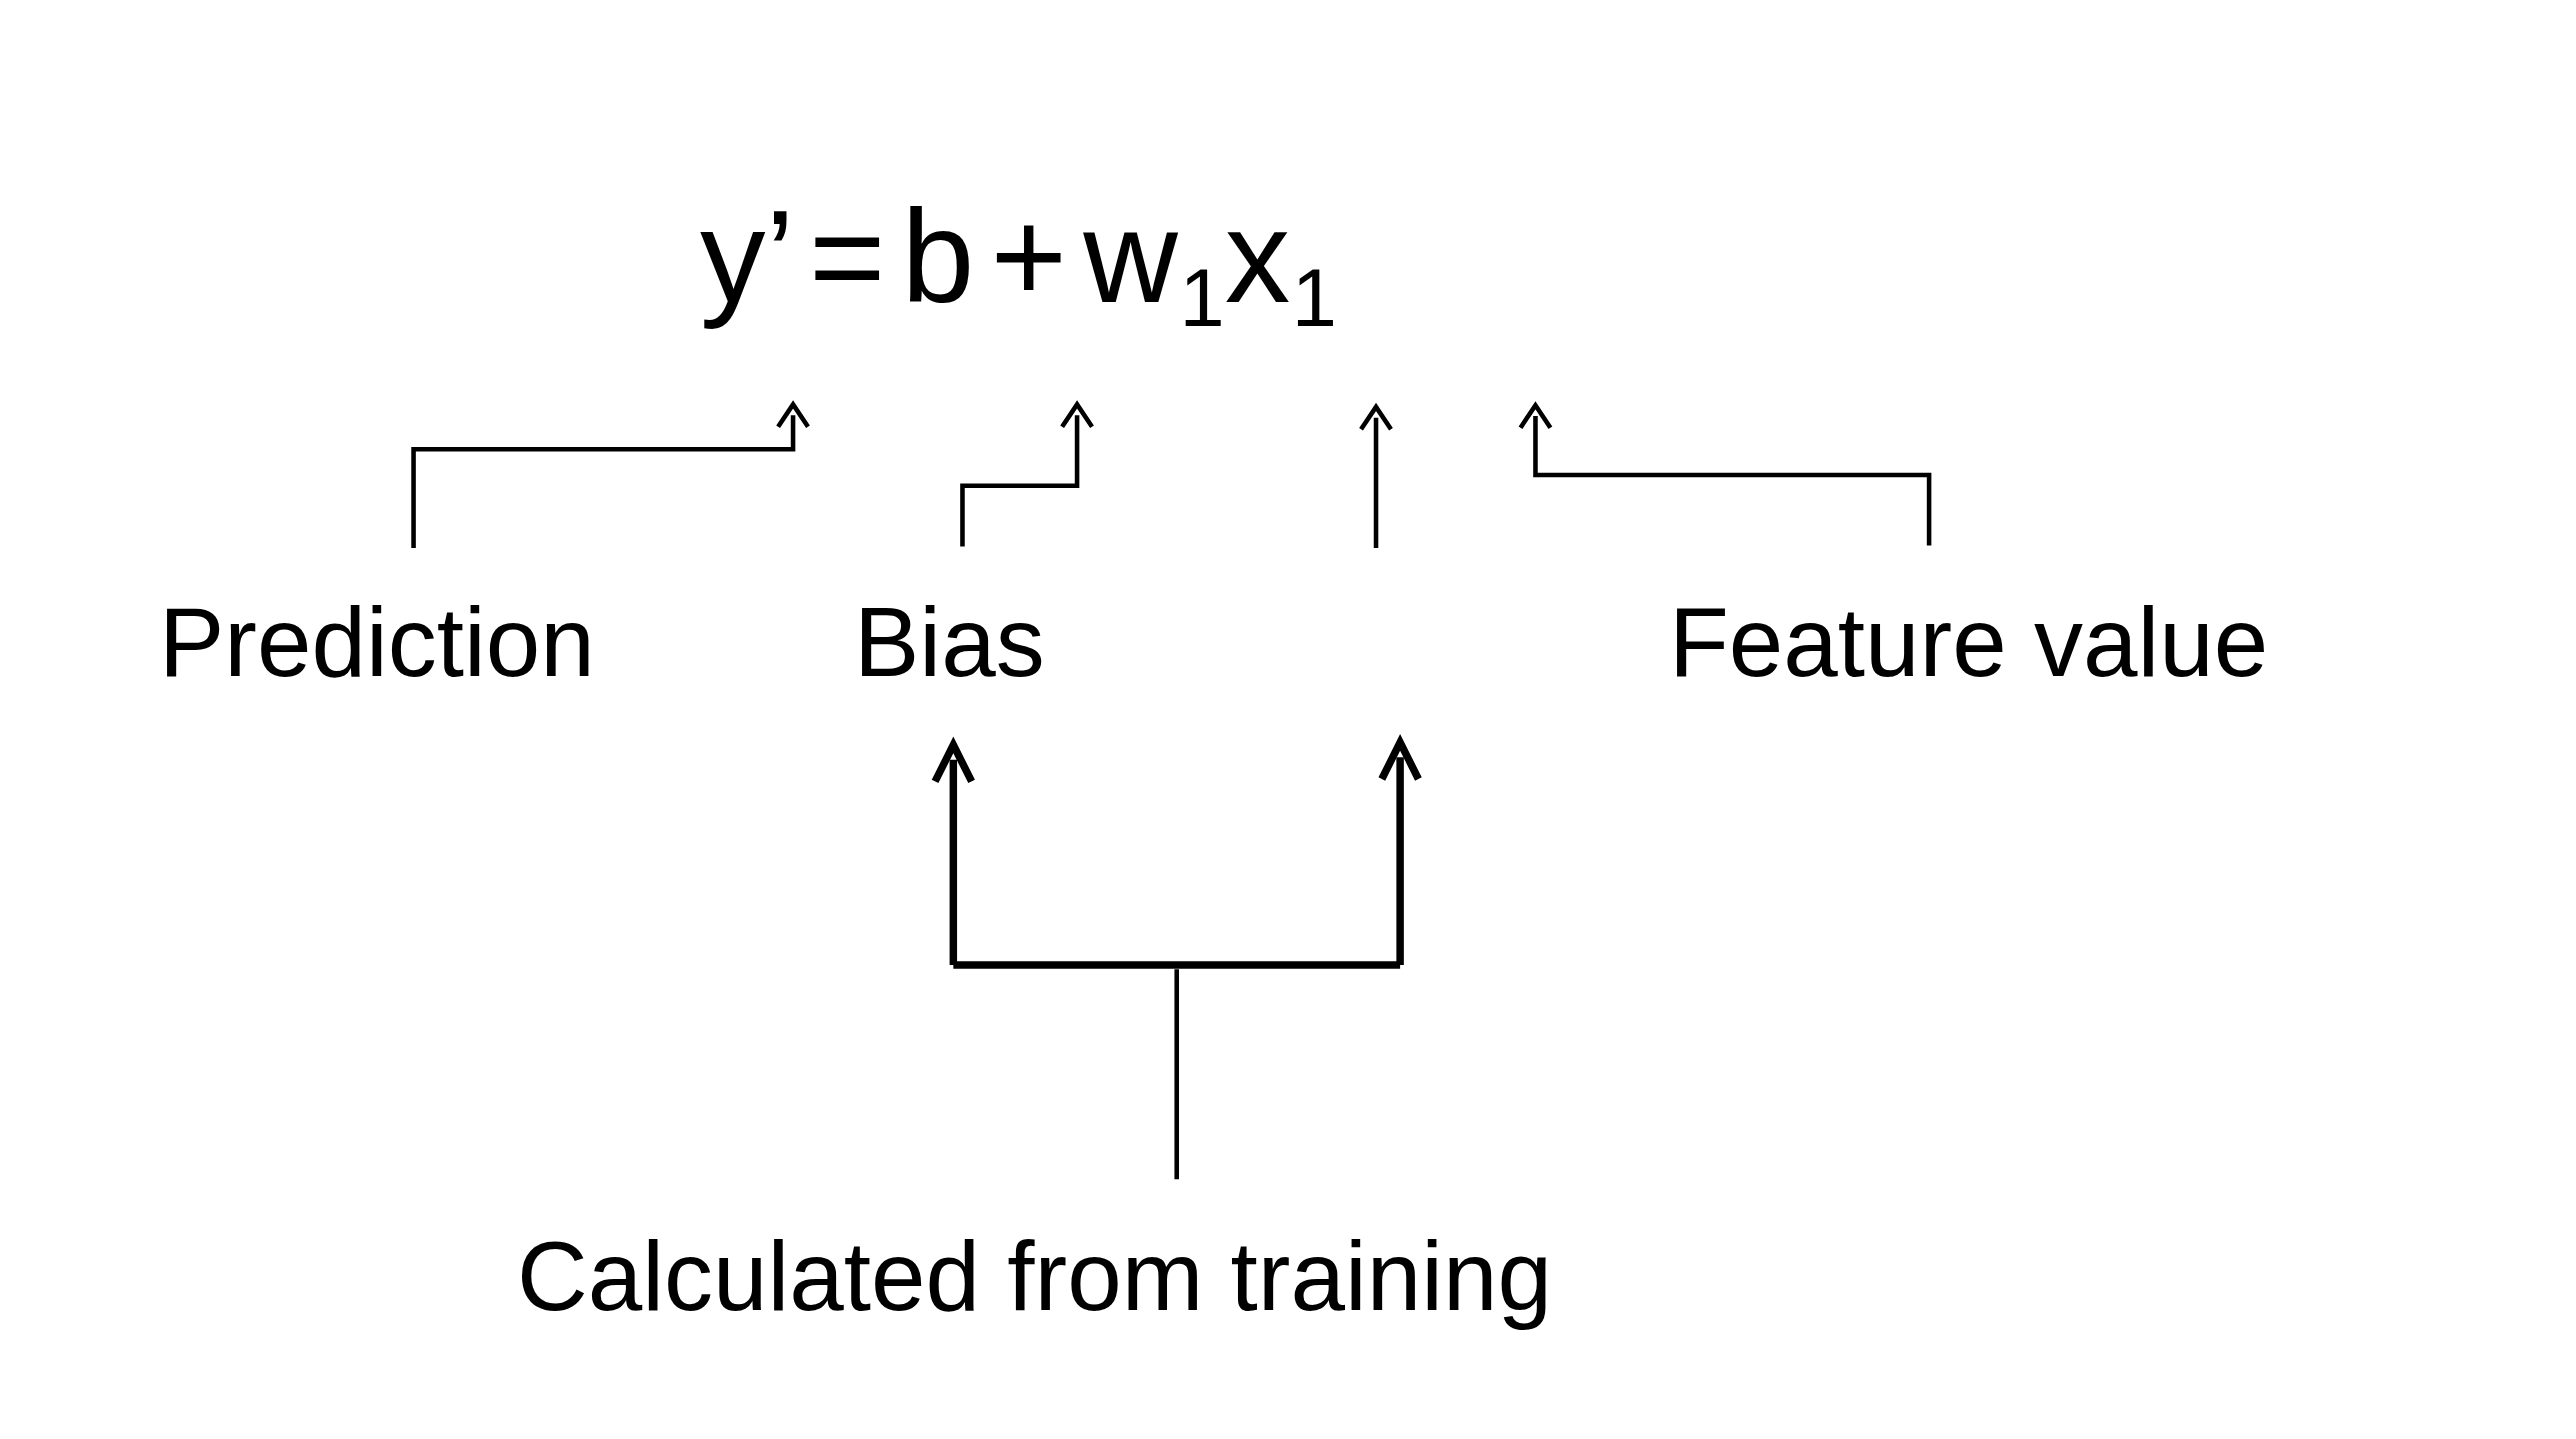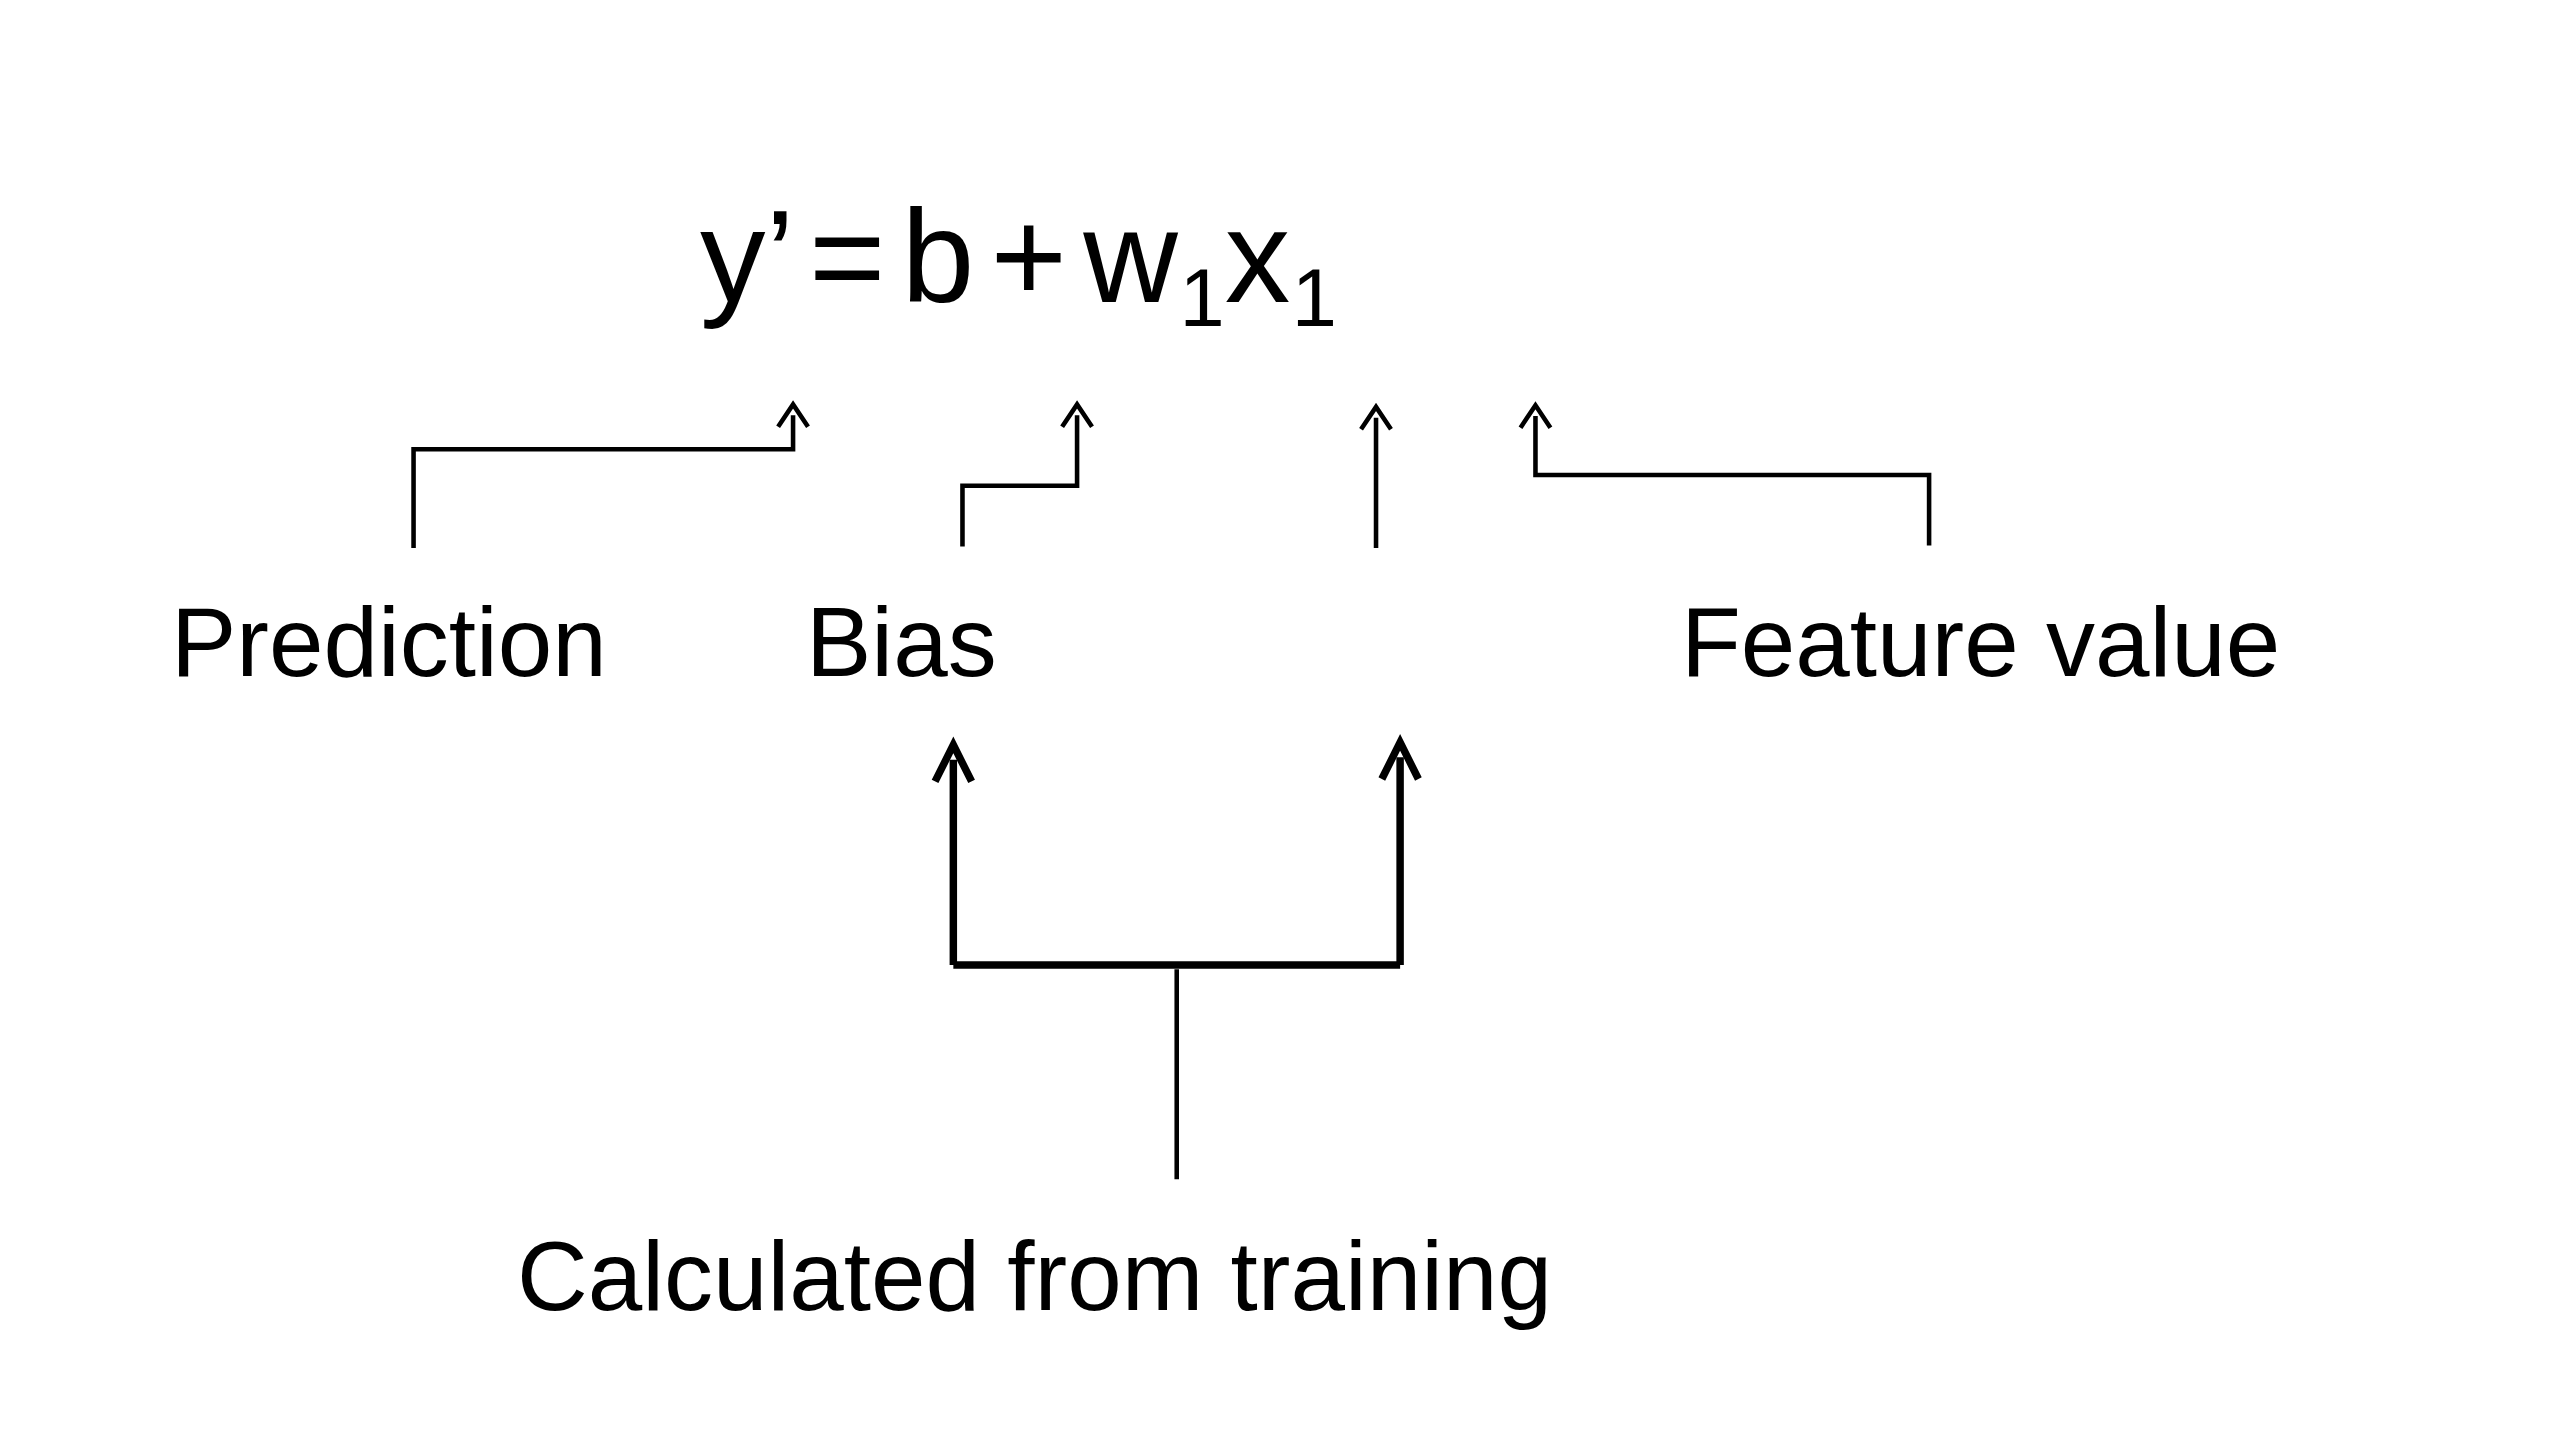--- a/index.html
+++ b/index.html
@@ -53,24 +53,23 @@
   #formula .op {
     margin: 0 0.11em;
   }
   #formula .prime {
     letter-spacing: 0;
   }
   
   .mid-label {
     font-size: 98px;
     top: 593px;
-    margin-left: 12px;
   }
   #label-prediction { left: 159px; }
-  #label-bias       { left: 794px; }
+  #label-bias       { left: 854px; }
   #label-weight     { left: 1017px; }
   #label-feature    { left: 1669px; }
   
   #label-calculated {
     font-size: 98px;
     top: 1227px;
     left: 517px;
   }
 </style>
 </head>

